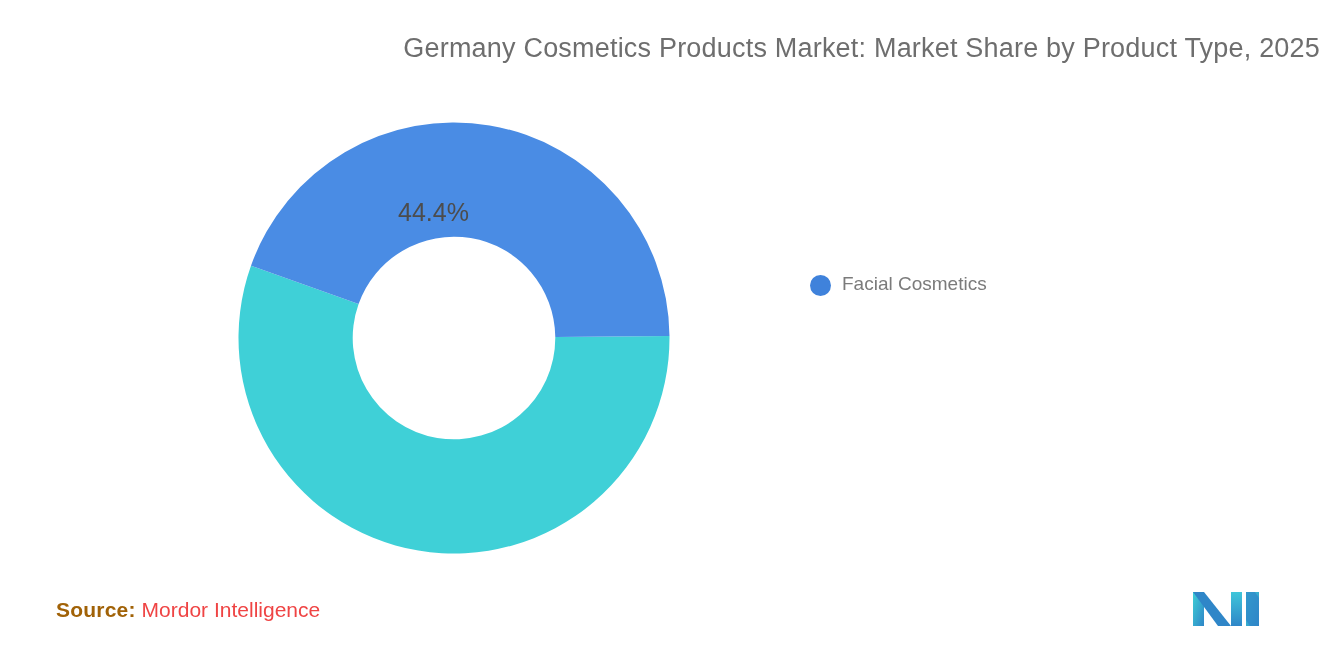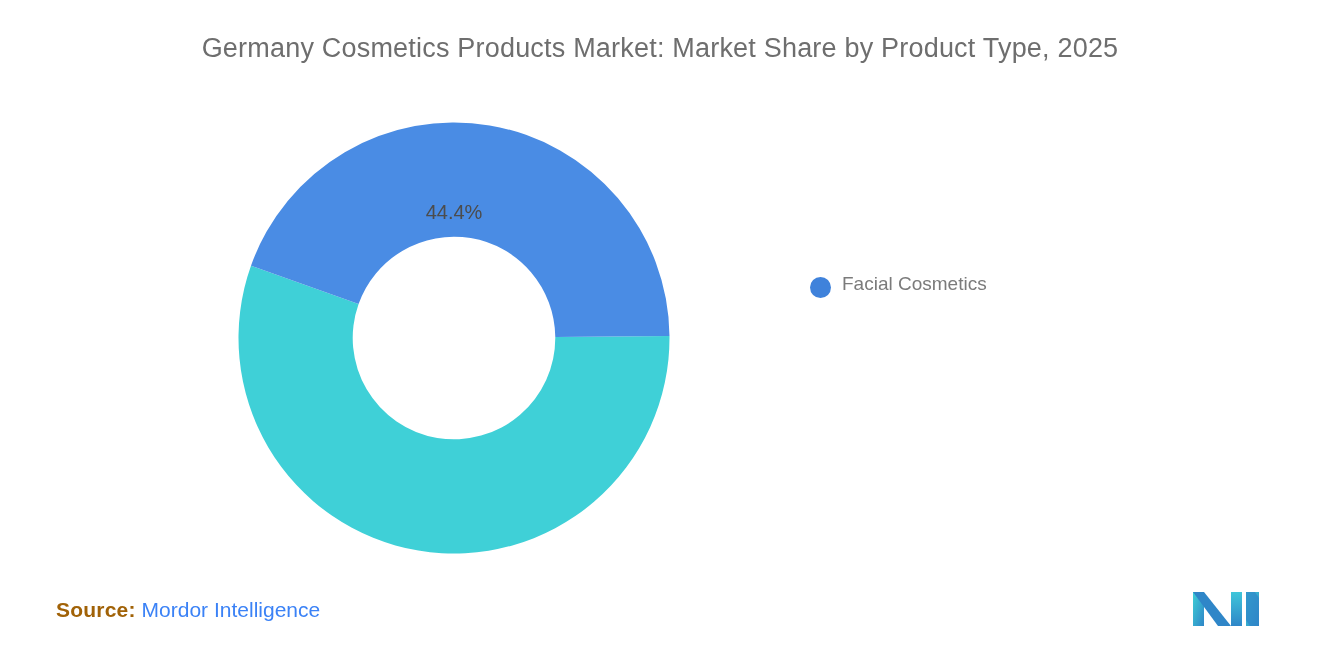--- a/index.html
+++ b/index.html
@@ -15,21 +15,21 @@
     font-family: "Liberation Sans", "DejaVu Sans", sans-serif;
     -webkit-font-smoothing: antialiased;
   }
 
   
   #chart-title {
     position: absolute;
     left: 0;
     top: 28px;
     width: 1320px;
-    text-align: center;
+    text-align: right;
     font-size: 27px;
     font-weight: 400;
     color: #6e6e6e;
     letter-spacing: 0.2px;
     line-height: 40px;
     white-space: nowrap;
   }
 
   
   #plot-area {
@@ -50,37 +50,36 @@
     display: block;
     width: 432px;
     height: 432px;
     overflow: visible;
   }
   #slice-label-facial {
     position: absolute;
     left: 160px;
     top: 78px;
     width: 112px;
-    text-align: center;
-    font-size: 20px;
+    font-size: 25px;
     color: #4c4c4c;
     line-height: 24px;
     white-space: nowrap;
   }
 
   
   #legend {
     position: absolute;
     left: 810px;
     top: 270px;
     width: 490px;
   }
   .legend-row {
     display: flex;
-    align-items: flex-end;
+    align-items: center;
     margin-bottom: 8px;
   }
   .legend-swatch {
     flex: 0 0 auto;
     width: 21px;
     height: 21px;
     border-radius: 50%;
     margin-top: 3px;
     margin-right: 11px;
   }
@@ -106,21 +105,21 @@
     font-size: 21px;
     line-height: 30px;
     white-space: nowrap;
   }
   #source-label {
     font-weight: 700;
     color: #a16207;
     letter-spacing: 0.2px;
   }
   #source-value {
-    color: #3b82f6;
+    color: #ef4444;
     margin-left: 6px;
   }
   #brand-logo {
     position: absolute;
     right: 57px;
     top: 3px;
     width: 72px;
     height: 38px;
   }
 </style>

